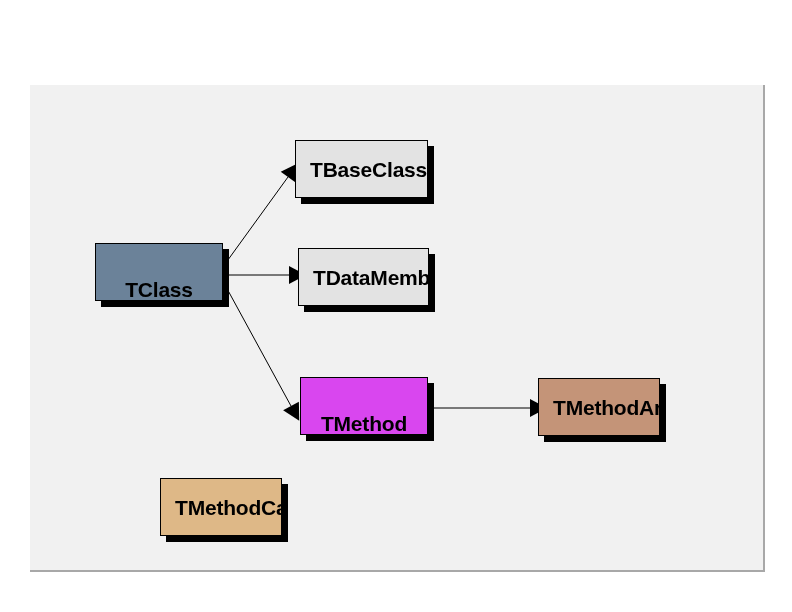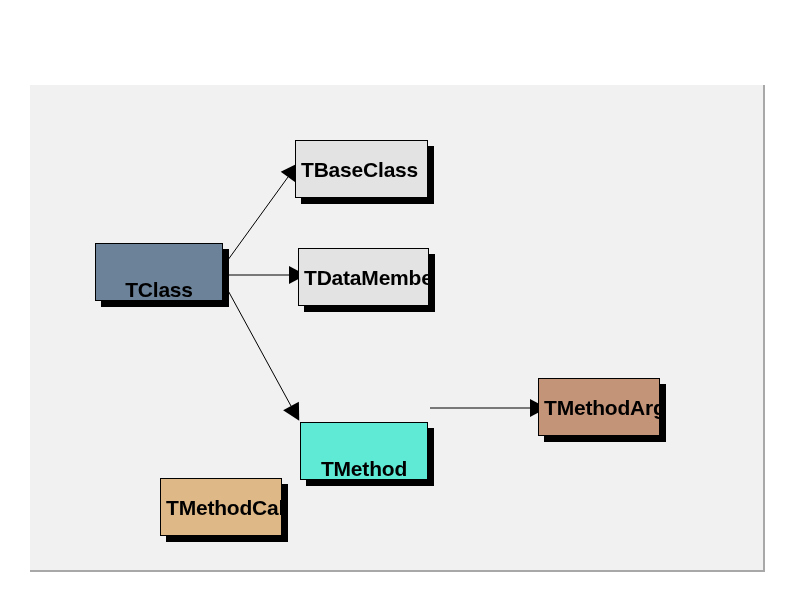--- a/index.html
+++ b/index.html
@@ -54,21 +54,21 @@
     font-weight: bold;
     color: #000000;
     letter-spacing: -0.2px;
     line-height: 1;
   }
   
   .node.overflow {
     overflow: hidden;
   }
   .node.overflow .node-label {
-    padding-left: 5px;
+    padding-left: 14px;
   }
   .node.centered {
     justify-content: center;
     align-items: flex-end;
   }
 </style>
 </head>
 <body>
 
 <div id="screen">
@@ -92,21 +92,21 @@
     </div>
 
     <div class="node overflow" style="left: 265px; top: 55px; width: 133px; height: 58px; background: rgb(227, 227, 227); border-color: rgb(0, 0, 0); box-shadow: rgb(0, 0, 0) 6px 6px 0px 0px;">
       <span class="node-label">TBaseClass</span>
     </div>
 
     <div class="node overflow" style="left: 268px; top: 163px; width: 131px; height: 58px; background: rgb(227, 227, 227); border-color: rgb(0, 0, 0); box-shadow: rgb(0, 0, 0) 6px 6px 0px 0px;">
       <span class="node-label">TDataMember</span>
     </div>
 
-    <div class="node centered" style="left: 270px; top: 292px; width: 128px; height: 58px; background: #5eead4; border-color: rgb(0, 0, 0); box-shadow: rgb(0, 0, 0) 6px 6px 0px 0px; margin-top: 45px;">
+    <div class="node centered" style="left: 270px; top: 292px; width: 128px; height: 58px; background: #d946ef; border-color: rgb(0, 0, 0); box-shadow: rgb(0, 0, 0) 6px 6px 0px 0px;">
       <span class="node-label">TMethod</span>
     </div>
 
     <div class="node overflow" style="left: 508px; top: 293px; width: 122px; height: 58px; background: rgb(196, 148, 120); border-color: rgb(0, 0, 0); box-shadow: rgb(0, 0, 0) 6px 6px 0px 0px;">
       <span class="node-label">TMethodArg</span>
     </div>
 
     <div class="node overflow" style="left: 130px; top: 393px; width: 122px; height: 58px; background: rgb(222, 184, 135); border-color: rgb(0, 0, 0); box-shadow: rgb(0, 0, 0) 6px 6px 0px 0px;">
       <span class="node-label">TMethodCall</span>
     </div>

